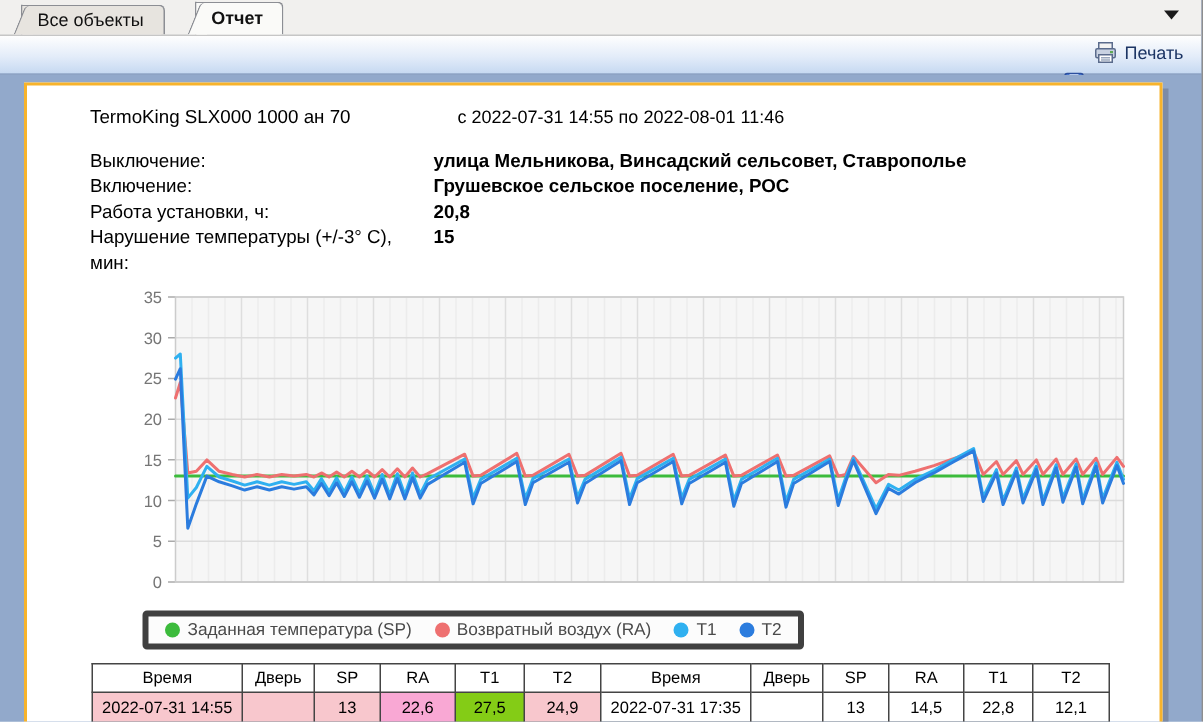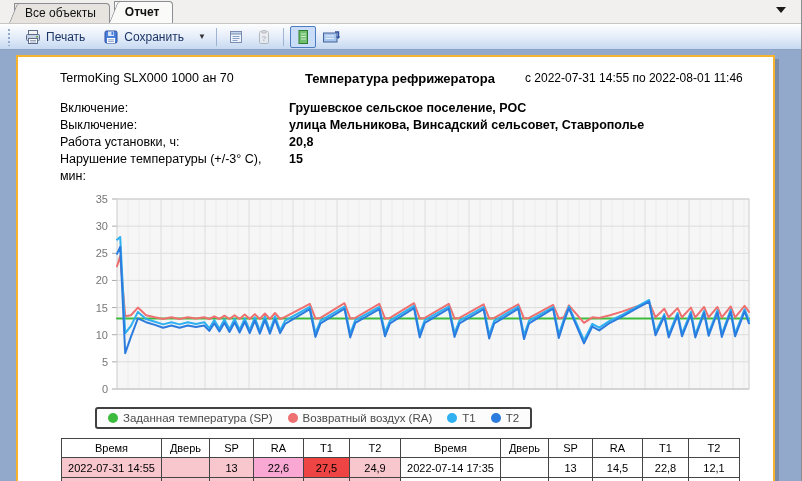--- a/index.html
+++ b/index.html
@@ -1,28 +1,28 @@
 <!DOCTYPE html>
 <html><head>
 <meta charset="utf-8">
 <style>
   * { margin:0; padding:0; box-sizing:border-box; }
   html,body { width:802px; height:481px; overflow:hidden; }
   body { font-family:"Liberation Sans", sans-serif; background:#92A9CB; border-right:1px solid #8E8E8E; }
 
   
   .tabstrip { height:24px; background:#F1F0EE; display:flex; align-items:flex-end; padding-left:14px; position:relative; border-bottom:1px solid #C6C6C6; }
-  .tab { position:relative; height:20px; line-height:19px; font-size:12px; color:#111; padding:0 13px 0 10px; background:#E7E4DF; border:1px solid #8C8E94; border-bottom:none; border-top-right-radius:4px; margin-right:4px; cursor:default; }
+  .tab { position:relative; height:20px; line-height:19px; font-size:12px; color:#111; padding:0 13px 0 10px; background:#E7E4DF; border:1px solid #8C8E94; border-bottom:none; border-top-right-radius:4px; margin-right:20px; cursor:default; }
   .tab::before { content:""; position:absolute; left:-6px; top:0; bottom:0; width:12px; background:inherit; border-left:1px solid #8C8E94; border-top-left-radius:3px; transform:skewX(-22deg); transform-origin:100% 100%; }
   .tab.active { background:#FAFAF8; font-weight:bold; height:22px; line-height:21px; z-index:2; }
   .tab-label { position:relative; z-index:1; }
   .tab-overflow { position:absolute; right:15px; top:7px; width:0; height:0; border-left:5px solid transparent; border-right:5px solid transparent; border-top:6px solid #1a1a1a; }
 
   
-  .toolbar { height:26px; background:linear-gradient(#FEFEFE, #E3ECF9 55%, #C6D9F1); border-bottom:1px solid #8DA3C4; display:flex; align-items:center; padding:0 4px; gap:2px; }
+  .toolbar { height:26px; background:linear-gradient(#FEFEFE, #E3ECF9 55%, #C6D9F1); border-bottom:1px solid #8DA3C4; display:flex; align-items:flex-end; padding:0 4px; gap:2px;flex-direction:column; }
   .grip { width:5px; height:18px; margin:0 3px; background-image:radial-gradient(circle at 2px 2px, #93A9C9 1.1px, transparent 1.3px); background-size:5px 4px; }
   .tb-btn { display:flex; align-items:center; gap:5px; height:22px; padding:0 7px; border-radius:2px; font-size:12px; color:#1C3564; cursor:pointer; border:1px solid transparent; }
   .tb-caret { font-size:8px; color:#333; padding:0 4px; height:22px; display:flex; align-items:center; cursor:pointer; }
   .tb-sep { width:1px; height:18px; background:#9FB4D2; margin:0 4px; }
   .tb-ico { width:26px; height:22px; display:flex; align-items:center; justify-content:center; border-radius:2px; border:1px solid transparent; cursor:pointer; }
   .tb-ico.checked { background:#C9DDF8; border-color:#4E7DBF; }
   .tb-ico.disabled { opacity:.55; cursor:default; }
 
   
   .main { position:relative; height:435px; background:#92A9CB; overflow:hidden; }
@@ -30,21 +30,21 @@
 
   .rpt-head { display:grid; grid-template-columns:245px 220px auto; margin-top:2px; font-size:12.5px; color:#000; }
   .rpt-title { font-weight:bold; font-size:13px; }
   .rpt-period { font-size:12px; }
 
   .info { margin-top:14px; font-size:12.5px; }
   .info-row { display:grid; grid-template-columns:229px auto; line-height:17px; }
   .info-val { font-weight:bold; }
 
   .chart-wrap { margin-top:8px; margin-left:15px; }
-  .legend { display:inline-flex; gap:15px; align-items:center; margin-left:20px; margin-top:2px; border:2px solid #404040; border-radius:3px; background:#FCFCFC; padding:3px 11px; font-size:11.5px; color:#4a4a4a; }
+  .legend { display:inline-flex; gap:15px; align-items:center; margin-left:20px; margin-top:2px; border:4px solid #404040; border-radius:3px; background:#FCFCFC; padding:3px 11px; font-size:11.5px; color:#4a4a4a; }
   .legend-item { display:flex; align-items:center; gap:5px; }
   .legend-dot { width:10px; height:10px; border-radius:50%; }
 
   table.rpt { border-collapse:collapse; margin-top:9px; margin-left:1px; table-layout:fixed; width:678px; font-size:11px; color:#000; }
   table.rpt th, table.rpt td { border:1px solid #444; text-align:center; height:20px; padding:1px 2px; overflow:hidden; white-space:nowrap; }
   table.rpt th { font-weight:normal; height:19px; background:#fff; }
 
   svg text { font-family:"Liberation Sans", sans-serif; }
 </style>
 </head>
@@ -128,32 +128,31 @@
       <path d="M14.5 8 l2 2.4 2-2.4 z" fill="#2C4F9E" transform="translate(-0.4,-0.4)"></path>
     </svg>
   </div>
 </div>
 
 <div class="main">
   <div class="page">
 
     <div class="rpt-head">
       <span>TermoKing SLX000 1000 ан 70</span>
-      <span class="rpt-title">Температура рефрижератора</span>
       <span class="rpt-period">с 2022-07-31 14:55 по 2022-08-01 11:46</span>
     </div>
 
     <div class="info">
+      <div class="info-row">
+        <span>Выключение:</span>
+        <span class="info-val">улица Мельникова, Винсадский сельсовет, Ставрополье</span>
+      </div>
       <div class="info-row">
         <span>Включение:</span>
         <span class="info-val">Грушевское сельское поселение, РОС</span>
-      </div>
-      <div class="info-row">
-        <span>Выключение:</span>
-        <span class="info-val">улица Мельникова, Винсадский сельсовет, Ставрополье</span>
       </div>
       <div class="info-row">
         <span>Работа установки, ч:</span>
         <span class="info-val">20,8</span>
       </div>
       <div class="info-row">
         <span>Нарушение температуры (+/-3° C), мин:</span>
         <span class="info-val">15</span>
       </div>
     </div>
@@ -286,23 +285,23 @@
             <th style="width: 46px;">T1</th>
             <th style="width: 51px;">T2</th>
           </tr>
         </thead>
       <tbody>
           <tr>
             <td style="background: rgb(248, 199, 205); margin-top: 23px;">2022-07-31 14:55</td>
             <td style="background: rgb(248, 199, 205);"></td>
             <td style="background: rgb(248, 199, 205);">13</td>
             <td style="background: #f9a8d4;">22,6</td>
-            <td style="background: #ef4444; margin-top: 44px;">27,5</td>
+            <td style="background: #84cc16; margin-top: 44px;">27,5</td>
             <td style="background: rgb(248, 199, 205); text-align: center;">24,9</td>
-            <td>2022-07-14 17:35</td>
+            <td>2022-07-31 17:35</td>
             <td></td>
             <td>13</td>
             <td>14,5</td>
             <td>22,8</td>
             <td>12,1</td>
           </tr>
           <tr>
             <td style="background: rgb(248, 199, 205);">2022-07-31 15:00</td>
             <td style="background: rgb(248, 199, 205);"></td>
             <td style="background: rgb(248, 199, 205);">13</td>

